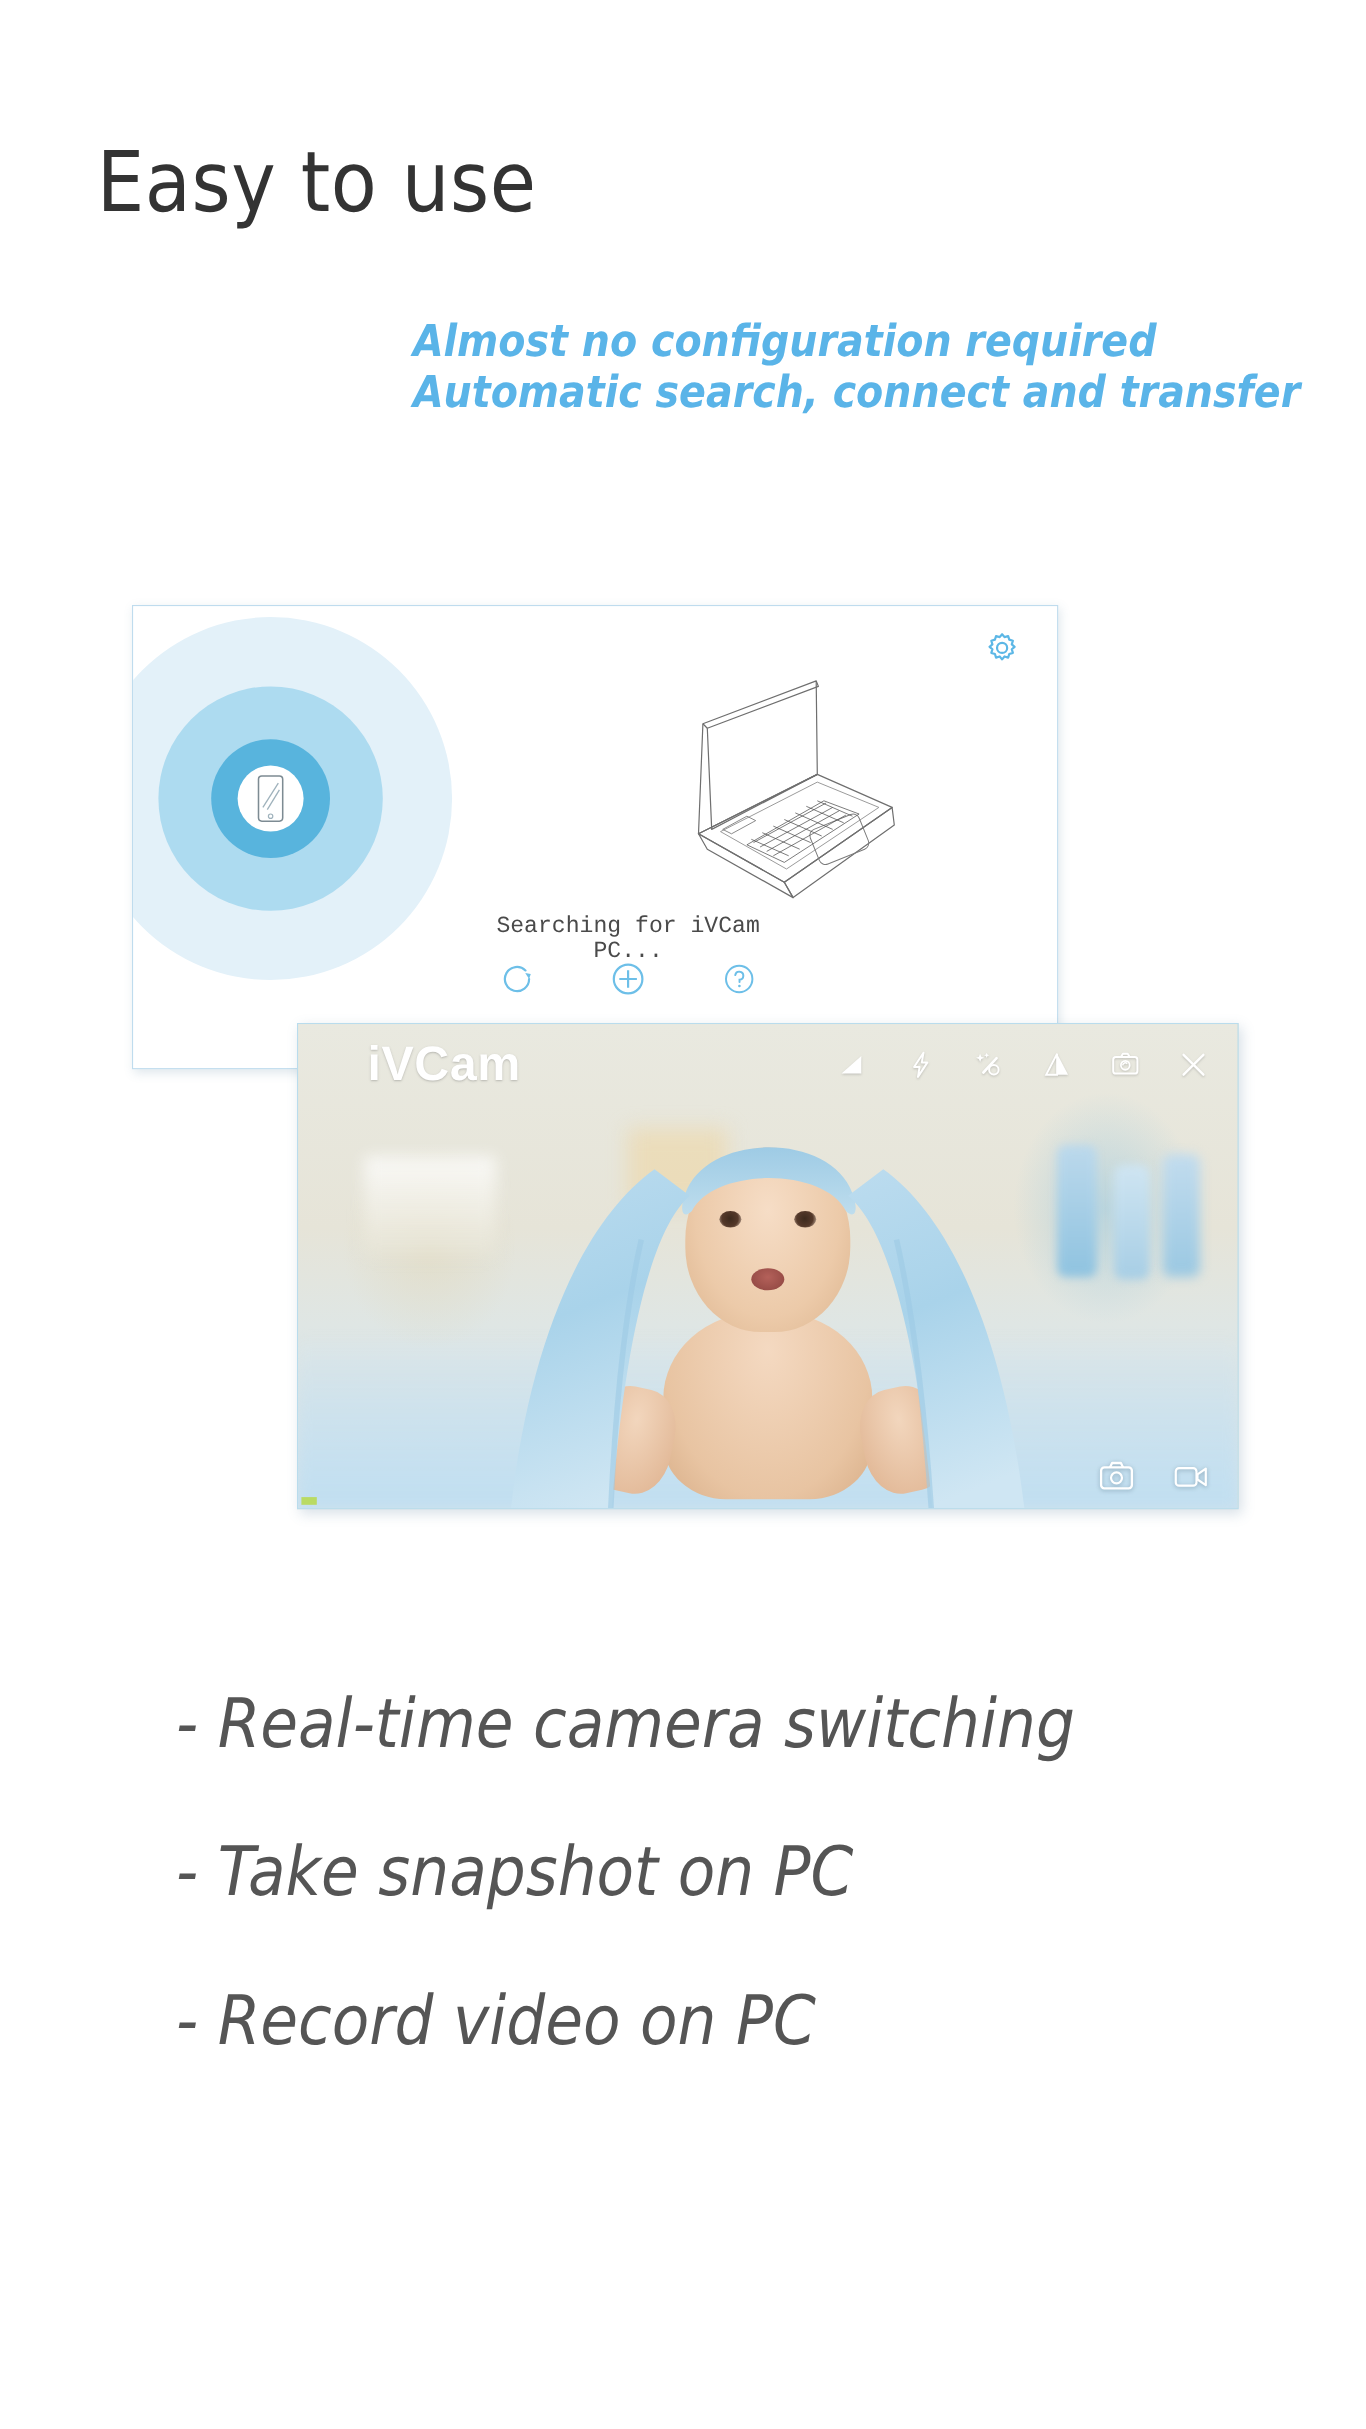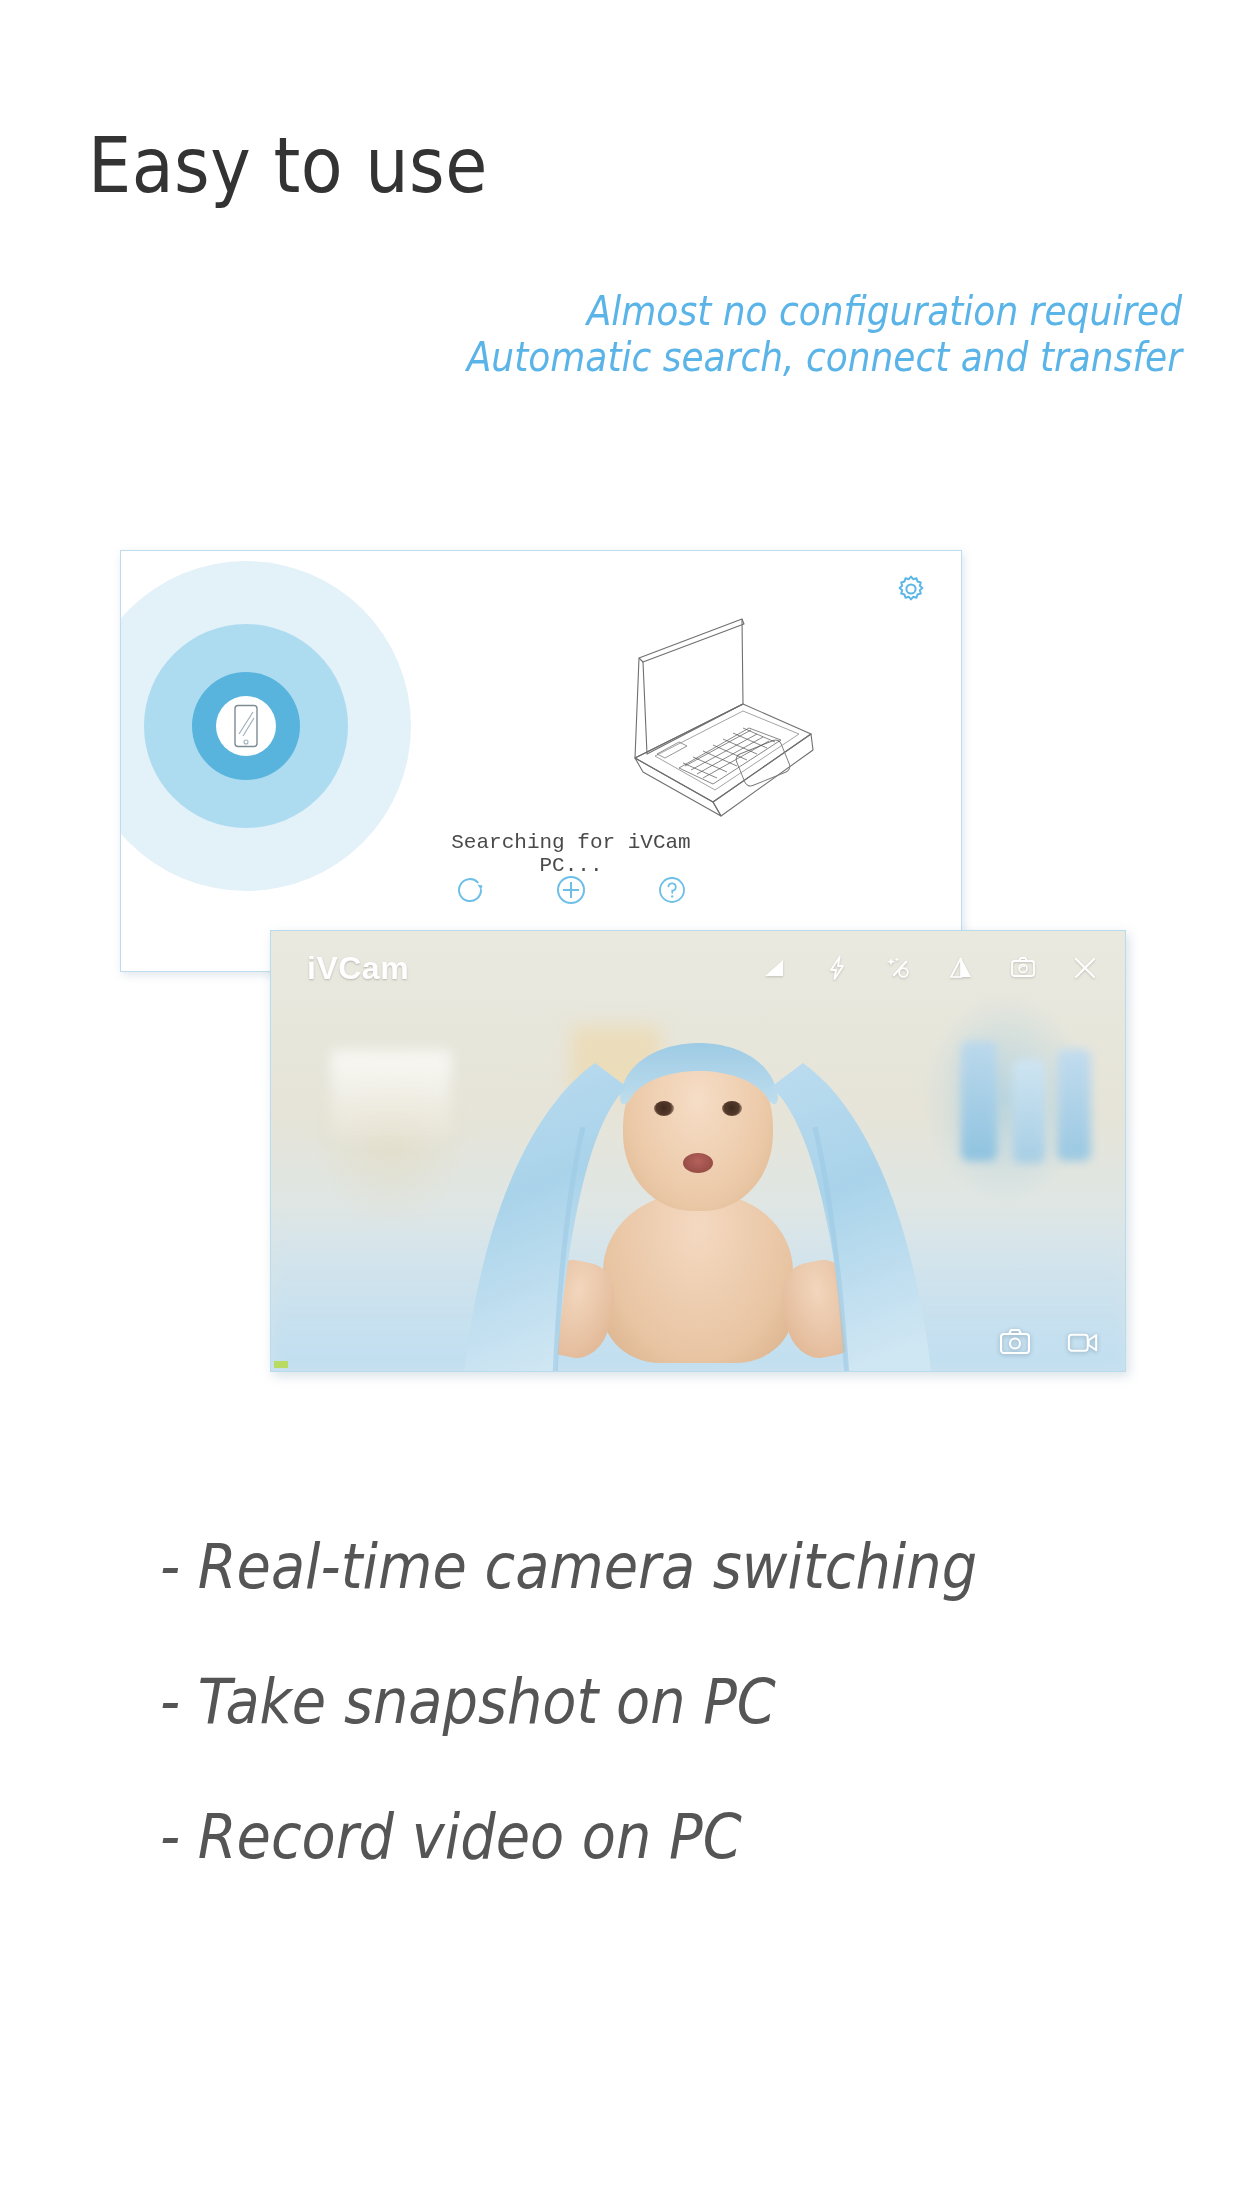--- a/index.html
+++ b/index.html
@@ -28,26 +28,25 @@
     font-family: "DejaVu Sans Condensed", "Liberation Sans Narrow", "Liberation Sans", sans-serif;
     font-stretch: condensed;
     white-space: nowrap;
   }
 
   
   .subtitle {
     position: absolute;
     right: 60px;
     top: 288px;
-    text-align: right;
     color: #5ab4e8;
     font-size: 40px;
     line-height: 1.15;
     font-style: italic;
-    font-weight: 400;
+    font-weight: 700;
     font-stretch: condensed;
     font-family: "DejaVu Sans Condensed", "Liberation Sans Narrow", "Liberation Sans", sans-serif;
   }
   .subtitle div { white-space: nowrap; }
 
   
   .app-window {
     position: absolute;
     left: 120px;
     top: 550px;
@@ -226,24 +225,25 @@
     position: absolute;
     left: 0; top: 0; width: 100%; height: 74px;
     display: flex; align-items: center;
     padding: 0 26px 0 36px;
     box-sizing: border-box;
     color: #ffffff;
   }
   .brand {
     font-family: "Liberation Sans", sans-serif;
     font-weight: bold;
-    font-size: 32px;
+    font-size: 44px;
     letter-spacing: 0.5px;
     text-shadow: 0 1px 2px rgba(90,90,90,0.35);
     flex: 0 0 auto;
+    margin-left: 27px;
   }
   .top-icons {
     margin-left: auto;
     display: flex;
     align-items: center;
     gap: 34px;
   }
   .top-icons > div {
     width: 28px; height: 28px;
     display: flex; align-items: center; justify-content: center;

